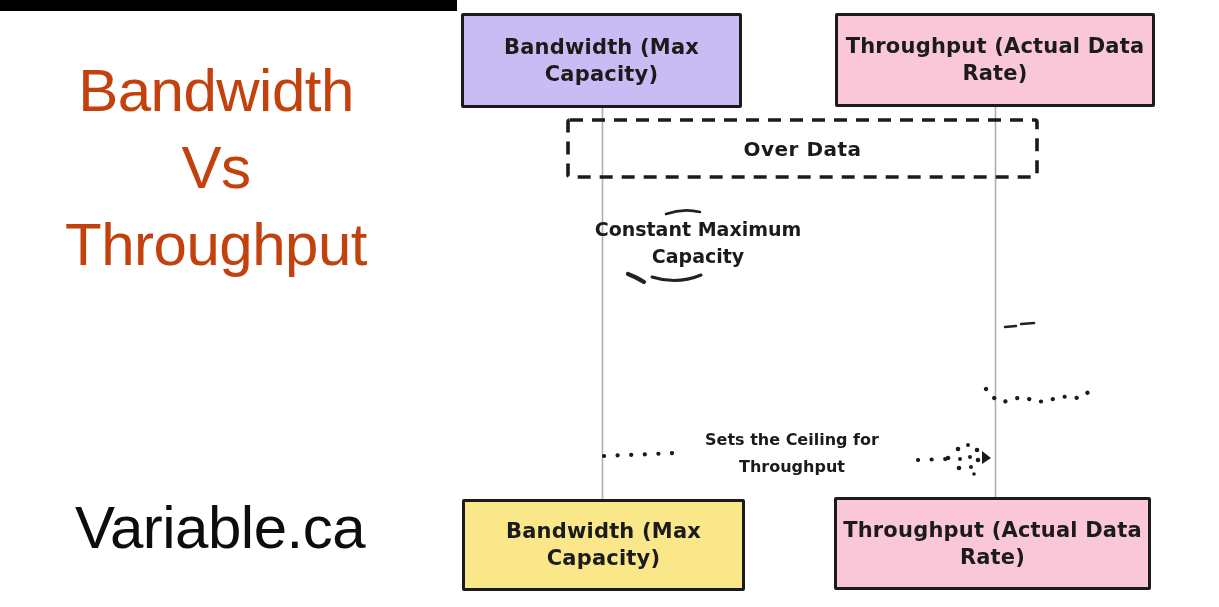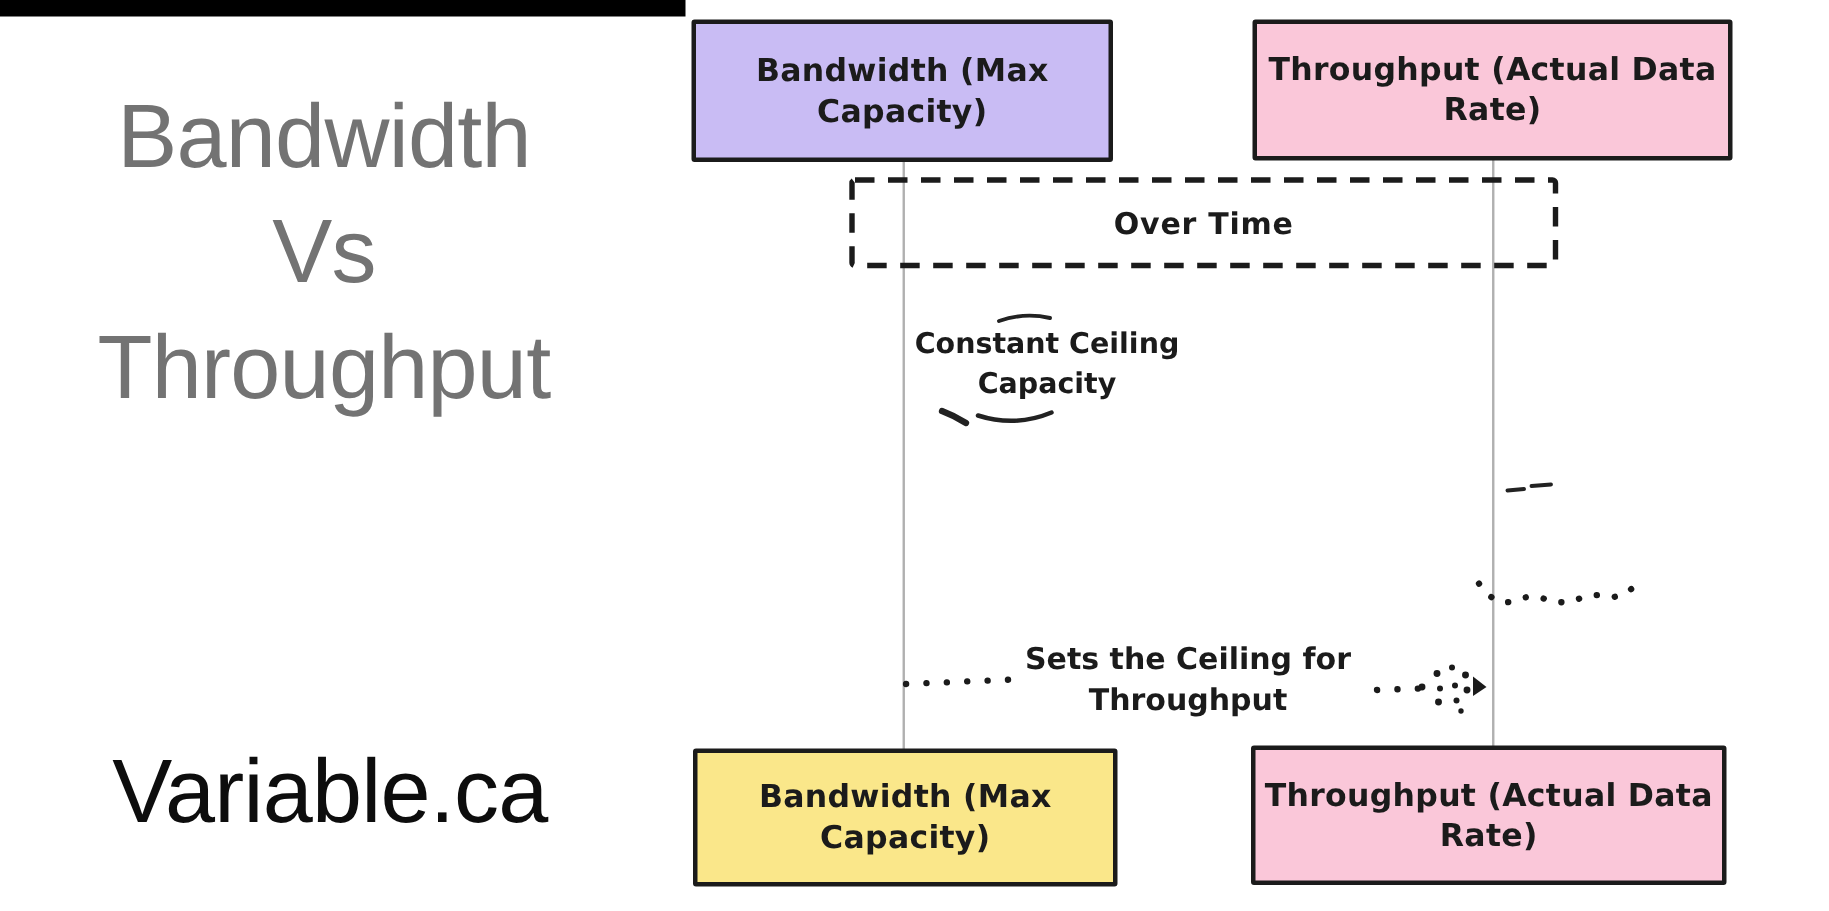--- a/index.html
+++ b/index.html
@@ -4,21 +4,21 @@
 <style>
   html,body{margin:0;padding:0;background:#ffffff;}
   .stage{
     position:relative;width:1219px;height:607px;background:#ffffff;
     overflow:hidden;font-family:"Liberation Sans",sans-serif;color:#111;
   }
   .topbar{position:absolute;left:0;top:0;width:457px;height:11px;background:#000;}
   .title{
     position:absolute;left:0;top:52px;width:432px;text-align:center;
     font-size:60px;line-height:77px;font-weight:500;letter-spacing:-0.5px;
-    white-space:pre-line;color:#737373;
+    white-space:pre-line;color:#c2410c;
   }
   .brand{
     position:absolute;left:0;top:492px;width:440px;text-align:center;
     font-size:60px;line-height:72px;font-weight:500;letter-spacing:-0.5px;color:#0d0d0d;
   }
   .sketch{font-family:"DejaVu Sans",sans-serif;font-weight:700;color:#1b1b1b;}
   .actor{
     position:absolute;border:3px solid #1b1b1b;border-radius:2px;
     display:flex;align-items:center;justify-content:center;text-align:center;
     white-space:pre-line;font-size:21px;line-height:27px;letter-spacing:0.2px;
@@ -29,21 +29,21 @@
   .actor-bandwidth-bottom{left:462px;top:499px;width:283px;height:92px;background:#fae78a;}
   .actor-throughput-bottom{left:834px;top:497px;width:317px;height:93px;background:#fac7d9;}
   .frame-label{
     position:absolute;left:568px;top:120px;width:469px;height:57px;
     display:flex;align-items:center;justify-content:center;
     font-size:20px;letter-spacing:0.5px;
   }
   .note{position:absolute;text-align:center;white-space:pre-line;font-size:19px;line-height:27px;}
   .note-constant{left:578px;top:216px;width:240px;}
   .note-variable{left:978px;top:328px;width:220px;line-height:28px;}
-  .note-ceiling{left:672px;top:426px;width:240px;font-size:20px;}
+  .note-ceiling{left:672px;top:426px;width:240px;font-size:16px;}
   .overlay{position:absolute;left:0;top:0;width:1219px;height:607px;pointer-events:none;}
 </style>
 </head>
 <body>
 
 <div class="stage">
 
   <div class="topbar"></div>
 
   <div class="title">Bandwidth
@@ -96,20 +96,20 @@
   </div>
   <div class="actor sketch actor-bandwidth-bottom">
     <span>Bandwidth (Max
 Capacity)</span>
   </div>
   <div class="actor sketch actor-throughput-bottom">
     <span>Throughput (Actual Data
 Rate)</span>
   </div>
 
-  <div class="frame-label sketch">Over Time</div>
+  <div class="frame-label sketch">Over Data</div>
 
-  <div class="note sketch note-constant">Constant Ceiling
+  <div class="note sketch note-constant">Constant Maximum
 Capacity</div>
   <div class="note sketch note-ceiling">Sets the Ceiling for
 Throughput</div>
 
 </div>
 
 </body></html>

